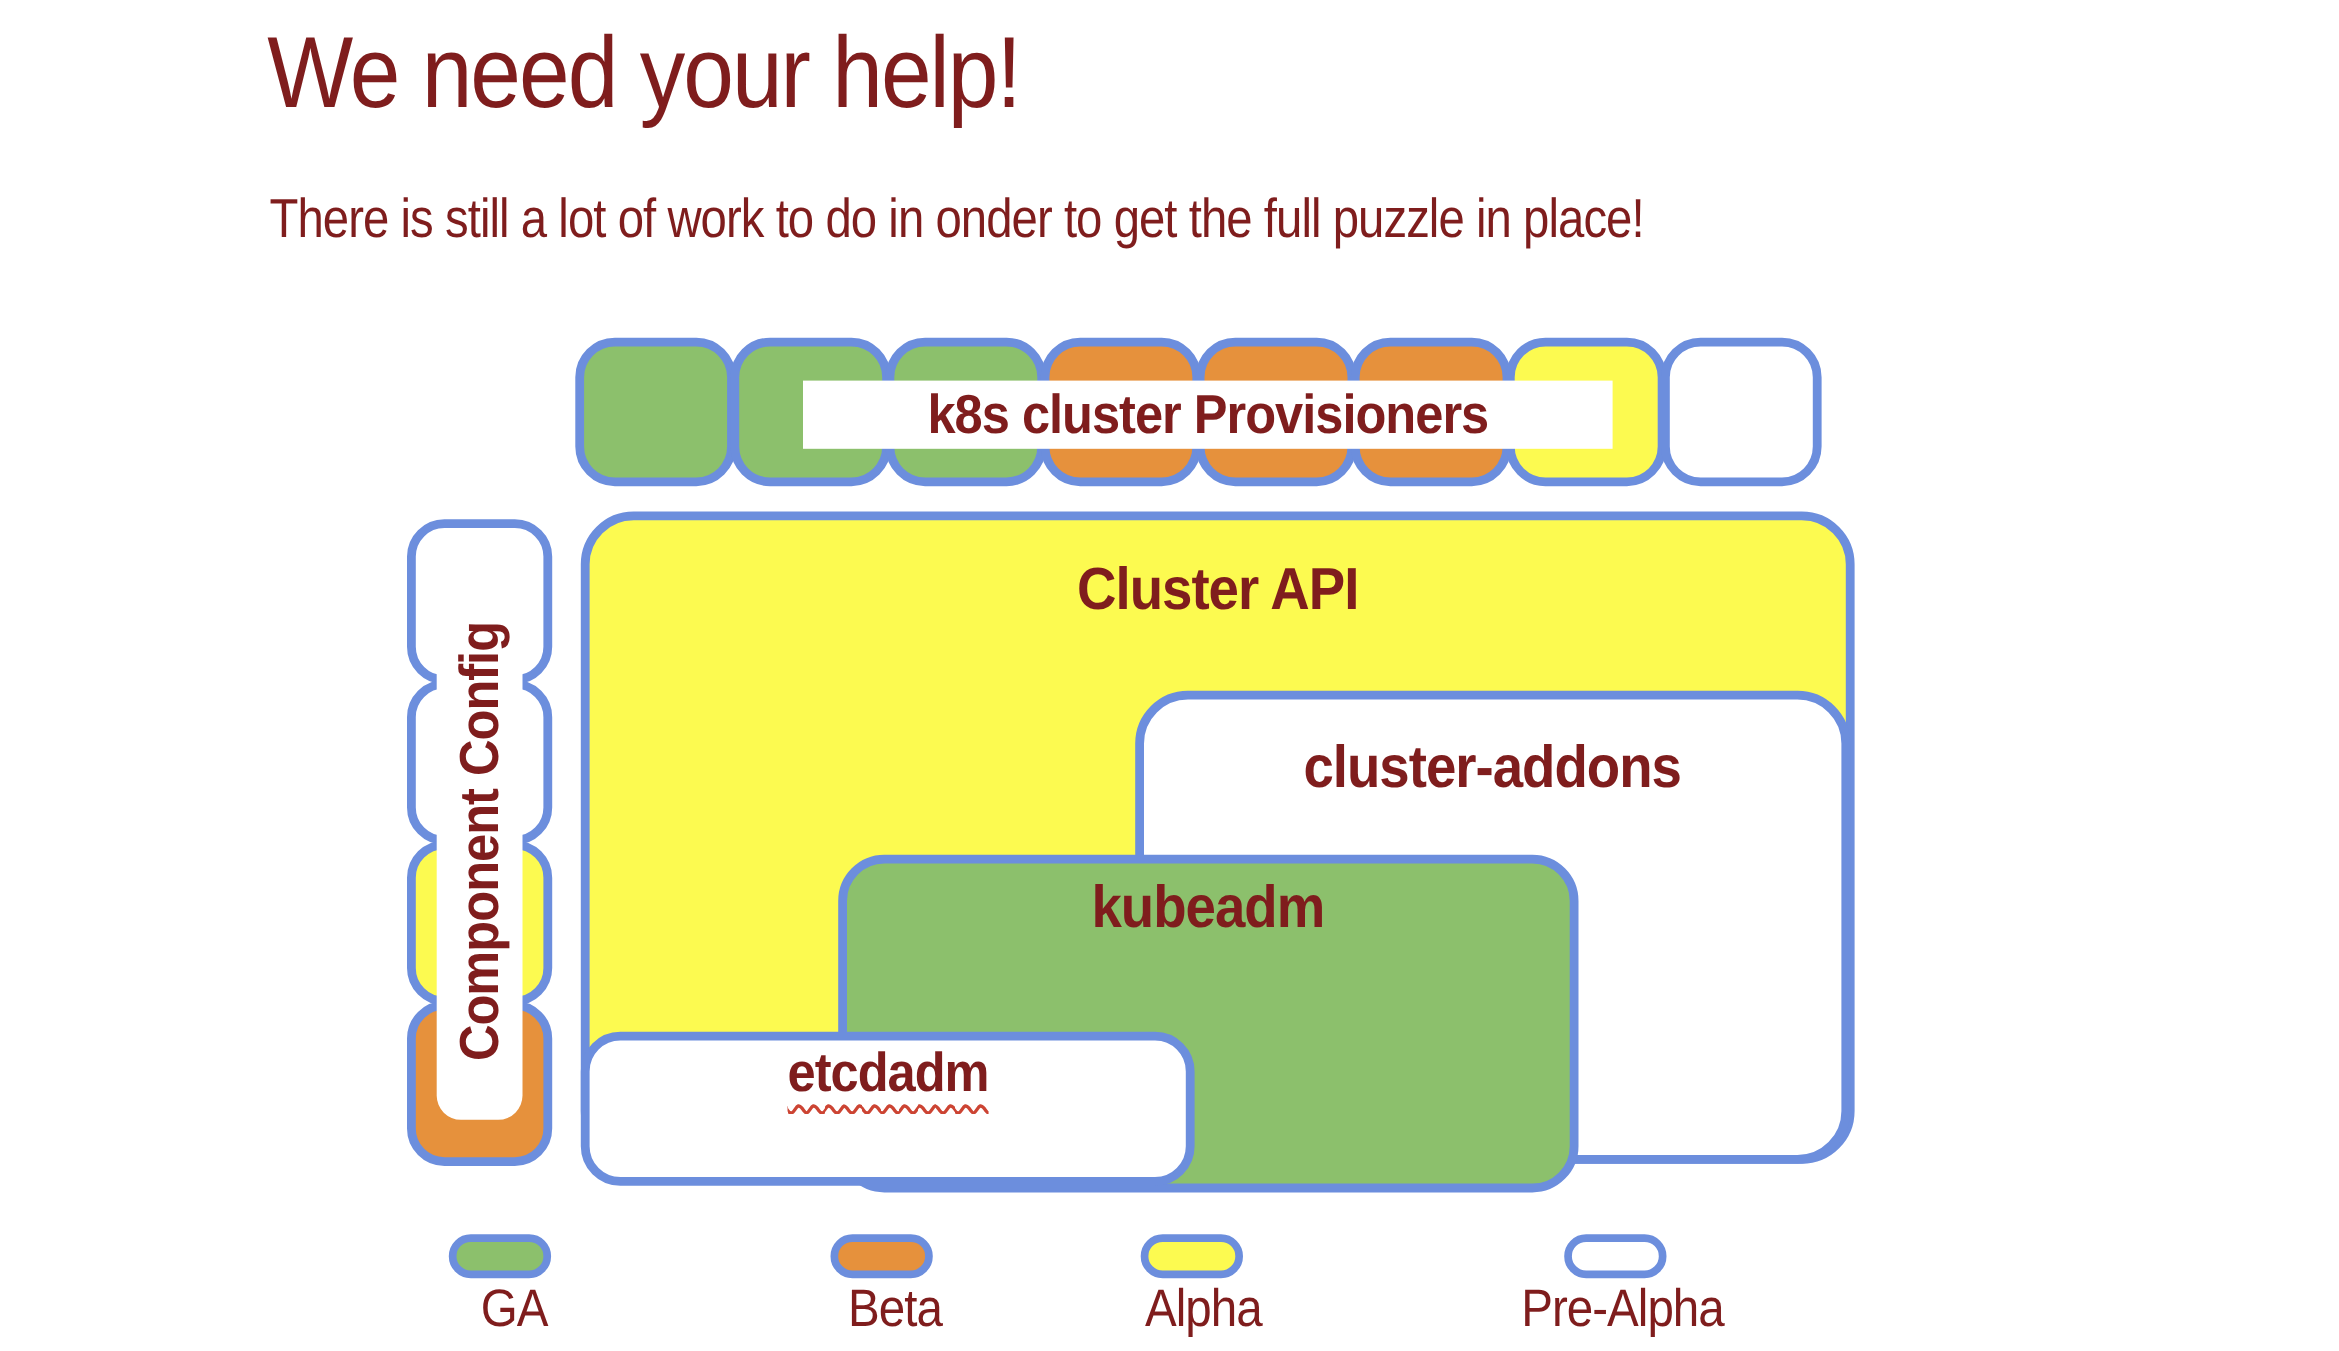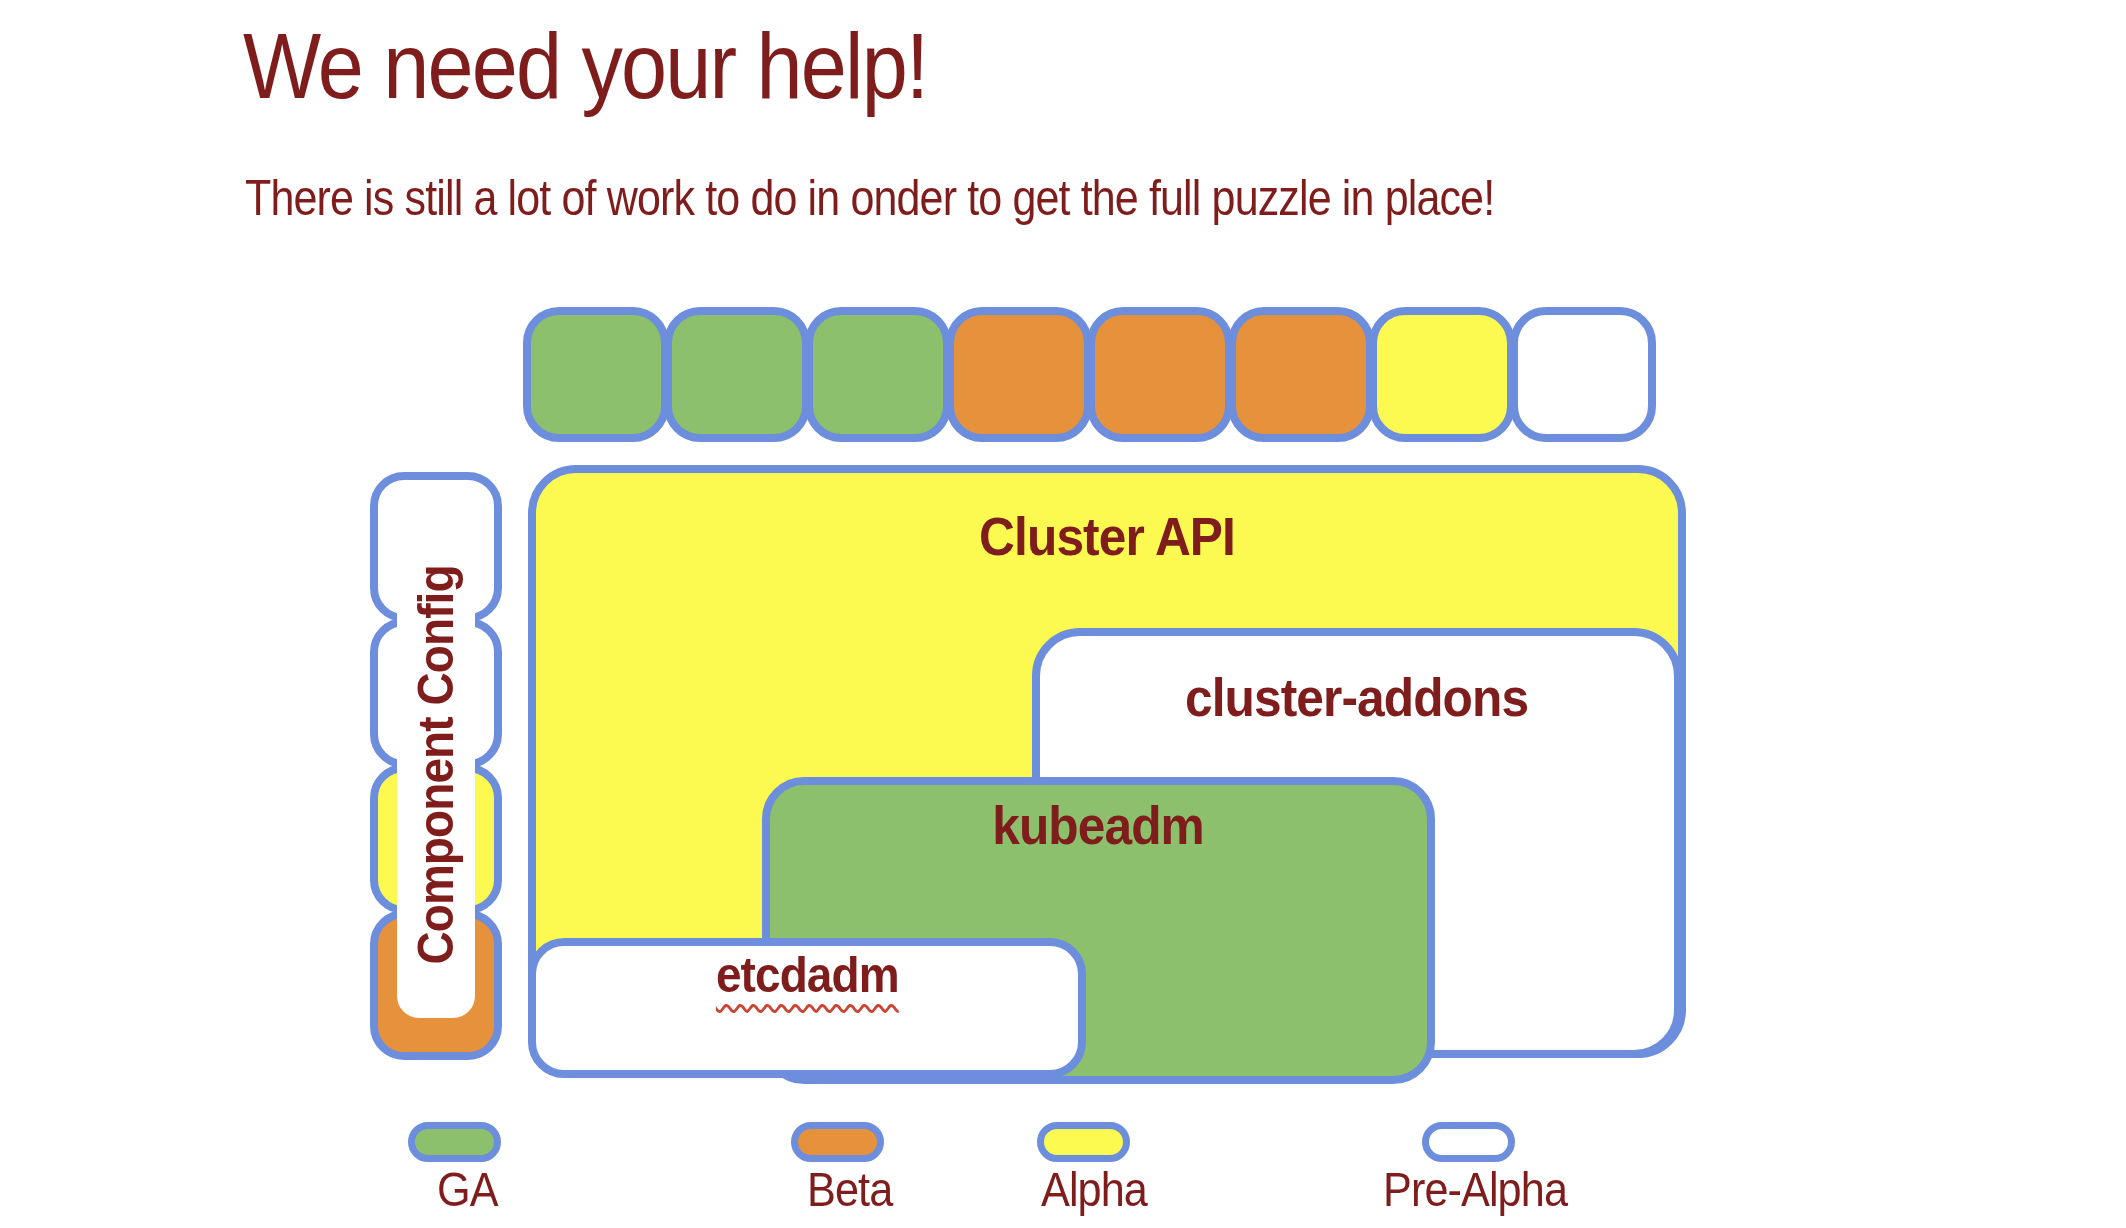--- a/index.html
+++ b/index.html
@@ -178,20 +178,23 @@
       <div class="piece" style="background: rgb(140, 192, 108);"></div>
       <div class="piece" style="background: rgb(140, 192, 108);"></div>
       <div class="piece" style="background: rgb(140, 192, 108);"></div>
       <div class="piece" style="background: rgb(230, 145, 60);"></div>
       <div class="piece" style="background: rgb(230, 145, 60);"></div>
       <div class="piece" style="background: rgb(230, 145, 60);"></div>
       <div class="piece" style="background: rgb(252, 250, 80);"></div>
       <div class="piece" style="background: rgb(255, 255, 255);"></div>
     </div>
 
+  <div class="overlay-label provisioners">
+    <span class="lbl">k8s cluster Provisioners</span>
+  </div>
 
   <div class="left-col">
       <div class="piece" style="background: rgb(255, 255, 255);"></div>
       <div class="piece" style="background: rgb(255, 255, 255);"></div>
       <div class="piece" style="background: rgb(252, 250, 80);"></div>
       <div class="piece" style="background: rgb(230, 145, 60);"></div>
     </div>
 
   <div class="overlay-label config">
     <span class="lbl">Component Config</span>
@@ -211,21 +214,21 @@
 
   <div class="block" id="etcdadm-block" style="background: rgb(255, 255, 255);">
     <span class="lbl squiggle">etcdadm</span>
   </div>
 
   <div id="legend-root">
       <div class="legend-item" style="left: 404px;">
         <div class="legend-swatch" style="background: rgb(140, 192, 108);"></div>
         <span class="legend-label">GA</span>
       </div>
-      <div class="legend-item" style="left: 774px;">
+      <div class="legend-item" style="left: 738px;">
         <div class="legend-swatch" style="background: rgb(230, 145, 60);"></div>
         <span class="legend-label">Beta</span>
       </div>
       <div class="legend-item" style="left: 1008px;">
         <div class="legend-swatch" style="background: rgb(252, 250, 80);"></div>
         <span class="legend-label">Alpha</span>
       </div>
       <div class="legend-item" style="left: 1350px;">
         <div class="legend-swatch" style="background: rgb(255, 255, 255);"></div>
         <span class="legend-label">Pre-Alpha</span>

